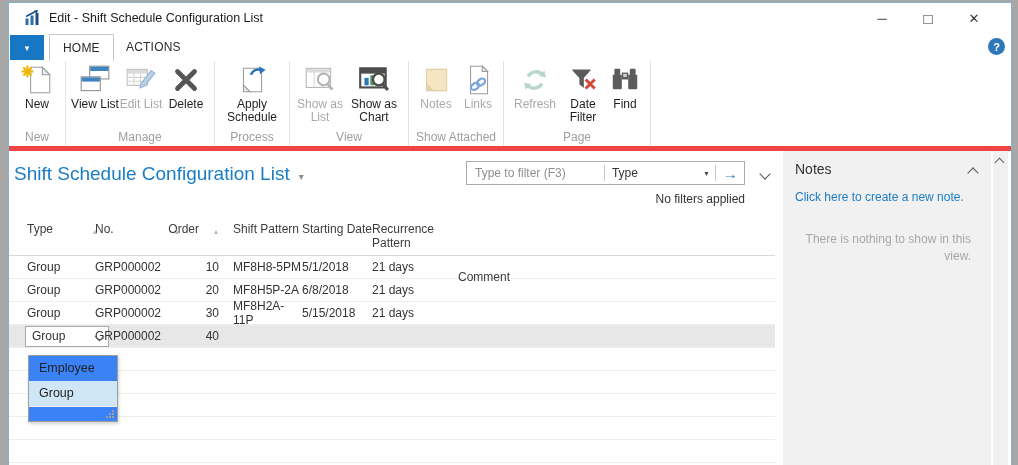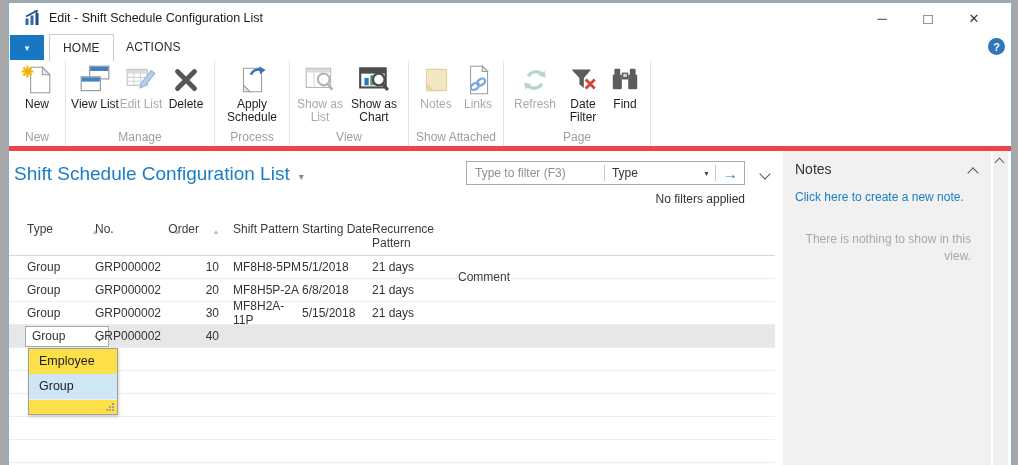--- a/index.html
+++ b/index.html
@@ -78,21 +78,21 @@
   .c5{width:86px;}
   .c6{flex:1;margin-top:48px;}
   .thead div{white-space:nowrap;}
   .thead .c5{white-space:normal;line-height:14px;}
   .sortarrow{position:absolute;top:10px;font-size:8px;color:#b9b9b9;}
   .sa0{left:84px;} .sa1{left:166px;} .sa2{left:205px;}
   .cellbox{margin-left:16px;width:84px;height:21px;background:#fff;border:1px solid #a9a9a9;
     box-sizing:border-box;display:flex;align-items:center;padding:0 5px 0 6px;}
   .cellbox .v{flex:1;font-size:12px;color:#333;}
   
-  .ddpanel{position:absolute;left:19px;top:197px;width:88px;background:#fde047;
+  .ddpanel{position:absolute;left:19px;top:204px;width:88px;background:#3b82f6;
     border:1px solid #9e9e9e;box-shadow:1px 2px 3px rgba(0,0,0,.18);z-index:9;}
   .dditem{height:25px;line-height:25px;padding-left:10px;font-size:12.5px;color:#222;}
   .dditem.sel{background:#cfe6f7;}
   .ddgrip{height:14px;position:relative;border-top:1px solid #f0f0f0;}
   .ddgrip svg{position:absolute;right:2px;bottom:2px;}
   
   .notes{position:absolute;left:774px;top:0;width:208px;bottom:0;background:#f1f1f1;}
   .ntitle{position:absolute;left:12px;top:10px;font-size:14px;color:#333;}
   .ncollapse{position:absolute;right:14px;top:18px;}
   .nlink{position:absolute;left:12px;top:39px;font-size:12px;color:#1a7dc5;}

